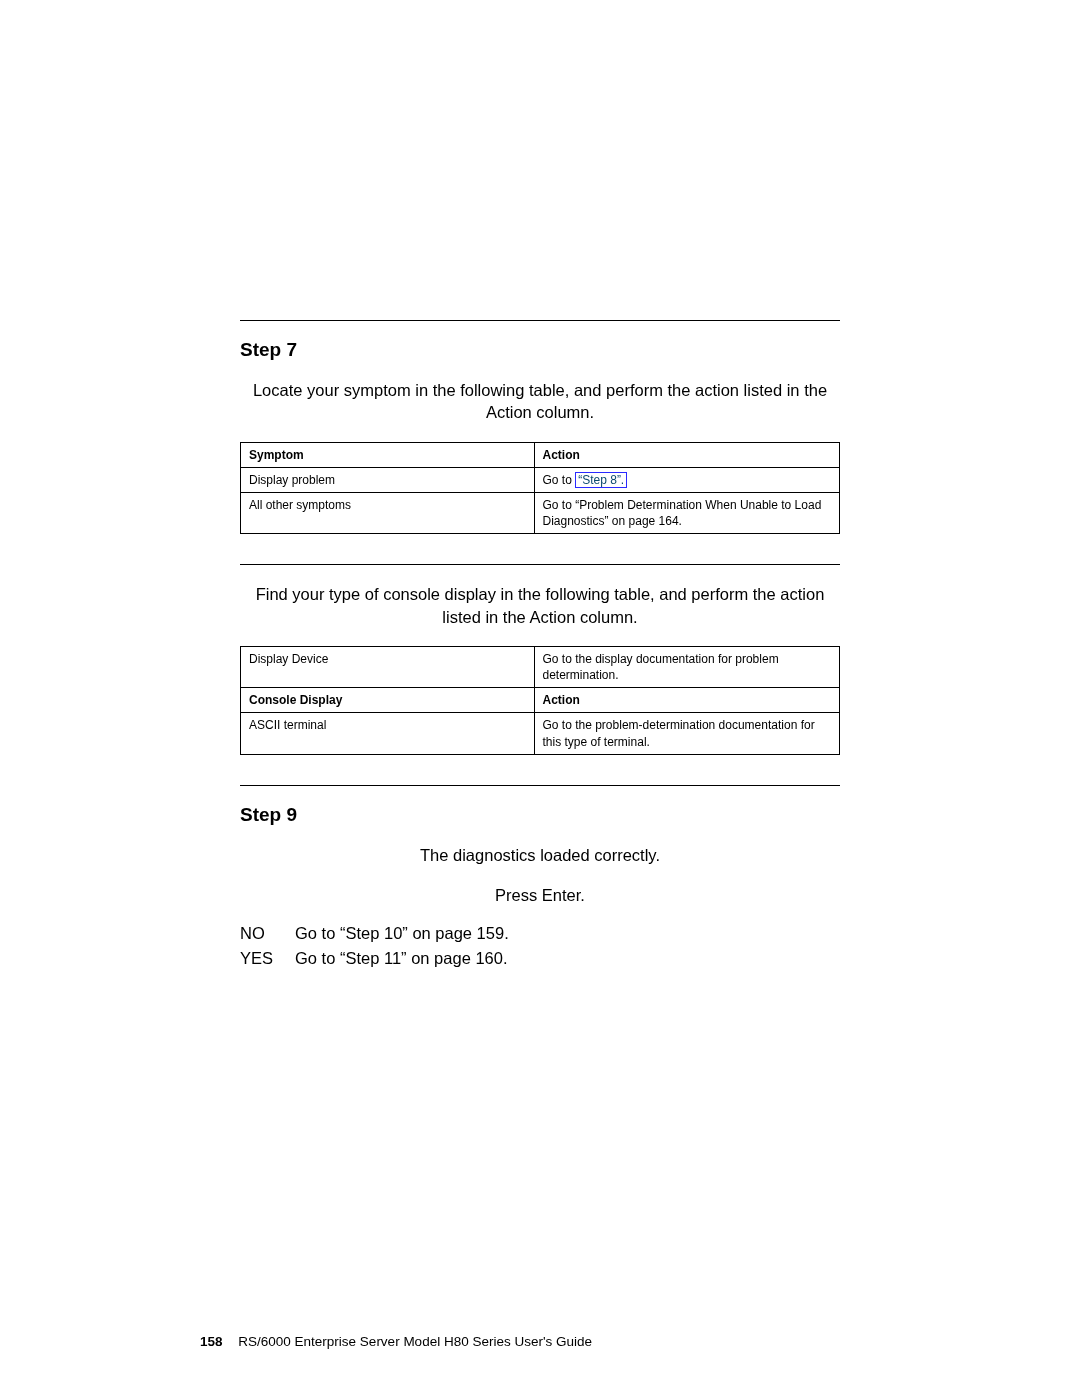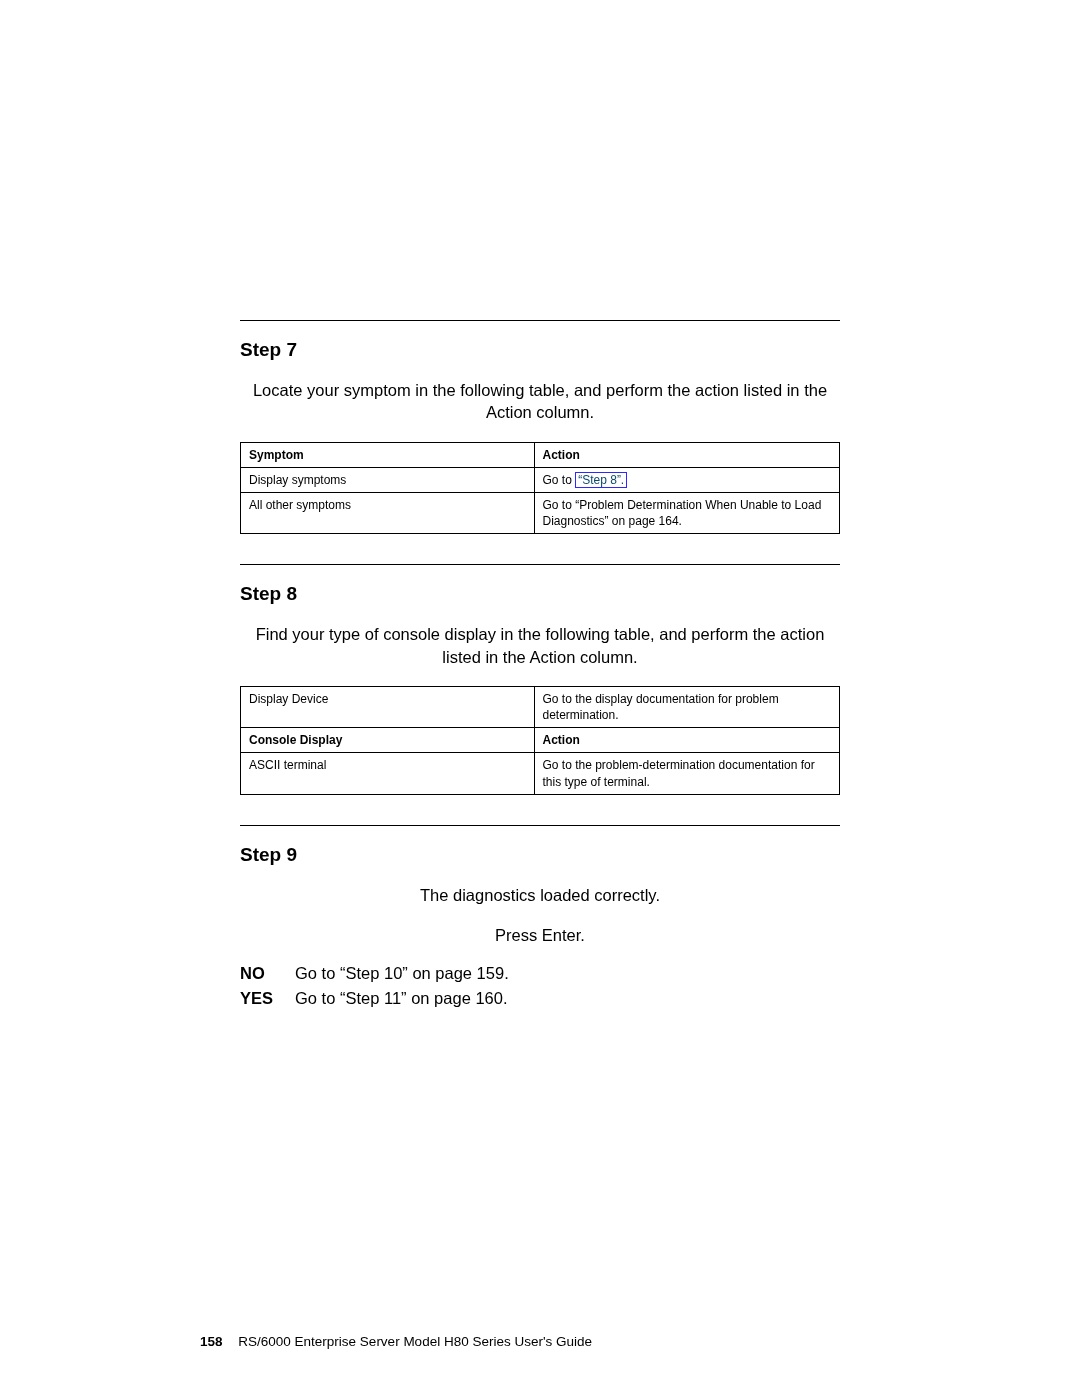--- a/index.html
+++ b/index.html
@@ -62,21 +62,21 @@
     font-size: 16.5px;
     font-weight: bold;
     margin: 0 0 10px 0;
   }
   .answer-row {
     display: flex;
     font-size: 16.5px;
     margin: 0 0 6px 0;
   }
   .answer-row .lbl {
-    font-weight: bold;
+    font-weight: normal;
     width: 55px;
     flex: 0 0 55px;
   }
   .footer {
     position: absolute;
     bottom: 48px;
     left: 200px;
     font-size: 13.5px;
   }
   .footer .pn {
@@ -93,34 +93,33 @@
     <hr class="rule">
     <h2 class="step">Step 7</h2>
     <p class="body">Locate your symptom in the following table, and perform the action listed in the Action column.</p>
     <table class="t">
       <tbody>
           <tr>
         <th style="width:49%">Symptom</th>
         <th>Action</th>
       </tr>
       <tr>
-        <td>Display symptoms</td>
+        <td>Display problem</td>
         <td>
           <span>Go to </span><a href="#" class="boxed-link">“Step 8”.</a>
         </td>
       </tr>
       <tr>
         <td>All other symptoms</td>
         <td>Go to “Problem Determination When Unable to Load Diagnostics” on page 164.</td>
       </tr>
     </tbody>
       </table>
 
     <hr class="rule">
-    <h2 class="step">Step 8</h2>
     <p class="body">Find your type of console display in the following table, and perform the action listed in the Action column.</p>
     <table class="t">
       <tbody>
           <tr>
         <td>Display Device</td>
         <td>Go to the display documentation for problem determination.</td>
       </tr>
       <tr>
         <th style="width:49%">Console Display</th>
         <th>Action</th>

